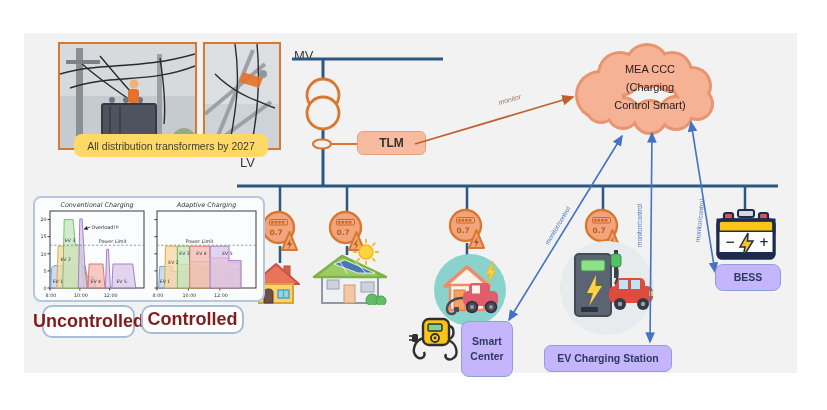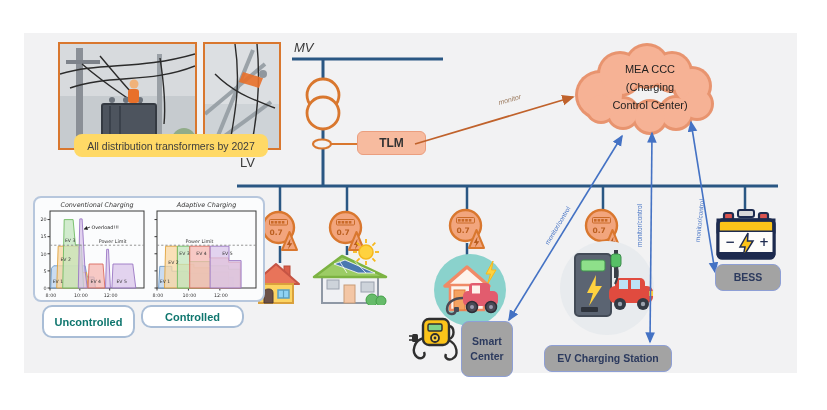--- a/index.html
+++ b/index.html
@@ -11,25 +11,25 @@
   svg text{font-family:"DejaVu Sans","Liberation Sans",sans-serif;}
   .photo{position:absolute;border:2px solid #d9772e;box-sizing:border-box;background:#cfd3d7;}
   .caption{position:absolute;background:#ffd966;border-radius:8px;display:flex;align-items:center;justify-content:center;
            font-size:10.5px;font-weight:500;color:#3d3d3d;text-align:right;}
   .bus-label{position:absolute;font-size:13px;font-weight:500;color:#3b3b3b;}
   .tlm-box{position:absolute;background:#f7bb9f;border:1.5px solid #eb9e7e;border-radius:6px;display:flex;align-items:center;
            justify-content:center;font-size:12px;font-weight:600;color:#333;box-sizing:border-box;}
   .cloud-text{position:absolute;text-align:center;font-size:11px;font-weight:400;color:#1f1f1f;line-height:18px;}
   .rot-label{position:absolute;font-size:6.5px;color:#4472c4;white-space:nowrap;transform-origin:center;}
   .monitor-label{position:absolute;font-size:7px;font-style:italic;color:#9c7b5f;white-space:nowrap;transform-origin:center;}
-  .node-box{position:absolute;background:#a3a3a3;border:1.5px solid #8e9fd5;border-radius:8px;display:flex;flex-direction:column;
+  .node-box{position:absolute;background:#c4b5fd;border:1.5px solid #8e9fd5;border-radius:8px;display:flex;flex-direction:column;
             align-items:center;justify-content:center;font-size:10.5px;font-weight:600;color:#2c3a5e;box-sizing:border-box;line-height:15px;}
   .charts-panel{position:absolute;background:#fbfcfd;border:2px solid #b7c7dd;border-radius:8px;box-sizing:border-box;}
   .mode-box{position:absolute;background:#fff;border:2px solid #a9bdd6;border-radius:10px;display:flex;align-items:center;
-            justify-content:center;font-size:11px;font-weight:600;color:#0f766e;box-sizing:border-box;}
+            justify-content:center;font-size:18px;font-weight:600;color:#7f1d1d;box-sizing:border-box;}
   .z1{z-index:1;} .z2{z-index:2;} .z3{z-index:3;} .z4{z-index:4;}
 </style>
 </head>
 <body>
 
 <div id="stage">
   <div class="canvas"></div>
 
   <svg class="abs z1" style="left:0;top:0;" width="827" height="410" viewBox="0 0 827 410">
 
@@ -126,28 +126,28 @@
           <path d="M10 30 C30 50 50 56 70 64"></path>
       </g>
       <polygon points="38,28 58,34 54,44 34,38" fill="#e8702a" opacity="0.9"></polygon>
       <circle cx="58" cy="30" r="4" fill="#8f979e"></circle>
     </svg>
   </div>
   <div class="caption" style="left:74px;top:134px;width:194px;height:23px;">
     <span>All distribution transformers by 2027</span>
   </div>
 
-  <div class="bus-label" style="left:294px;top:40px;font-style:italic;">MV</div>
+  <div class="bus-label" style="left:294px;top:48px;">MV</div>
   <div class="bus-label" style="left:240px;top:155px;">LV</div>
   <div class="tlm-box" style="left:357px;top:131px;width:69px;height:24px;">TLM</div>
 
   <div class="cloud-text z2" style="left:578px;top:60px;width:144px;">
     <div>MEA CCC</div>
     <div>(Charging</div>
-    <div>Control Center)</div>
+    <div>Control Smart)</div>
   </div>
 
   <div class="abs z2" style="left:261px;top:210px;">
     <svg width="38" height="42" viewBox="0 0 38 42">
       <circle cx="17.5" cy="17.5" r="15.5" fill="#f2a57d" stroke="#d9772e" stroke-width="2.4"></circle>
       <rect x="8.5" y="9.5" width="18" height="5.5" rx="1" fill="none" stroke="#c96a28" stroke-width="1"></rect>
       <g fill="#c96a28">
           <rect x="10" y="11" width="2.6" height="2.6"></rect>
           <rect x="13.6" y="11" width="2.6" height="2.6"></rect>
           <rect x="17.2" y="11" width="2.6" height="2.6"></rect>
@@ -337,21 +337,21 @@
 
   <div class="monitor-label z4" style="left:498px;top:96px;transform:rotate(-16deg);">monitor</div>
   <div class="rot-label z4" style="left:536px;top:222px;transform:rotate(-59deg);">monitor/control</div>
   <div class="rot-label z4" style="left:618px;top:222px;transform:rotate(-90deg);">monitor/control</div>
   <div class="rot-label z4" style="left:678px;top:217px;transform:rotate(-84deg);">monitor/control</div>
 
   <div class="node-box z4" style="left:461px;top:321px;width:52px;height:56px;">
     <div>Smart</div>
     <div>Center</div>
   </div>
-  <div class="node-box z4" style="left:544px;top:345px;width:128px;height:27px;">
+  <div class="node-box z4" style="left:544px;top:345px;width:128px;height:27px;border-radius:7px;">
     <div>EV Charging Station</div>
   </div>
   <div class="node-box z4" style="left:715px;top:264px;width:66px;height:27px;">
     <div>BESS</div>
   </div>
 
   <div class="charts-panel z2" style="left:33px;top:196px;width:232px;height:106px;"></div>
   <svg class="abs z3 mini-chart" style="left:37px;top:198px;" width="112" height="102" viewBox="0 0 112 102">
       <text x="60" y="9" text-anchor="middle" font-size="6.4" font-style="italic" fill="#333">Conventional Charging</text>
       <rect x="13" y="13" width="94" height="77" fill="none" stroke="#3a3a3a"></rect>
@@ -413,16 +413,16 @@
       <text x="30.314285714285713" y="57.14666666666667" font-size="4.6" fill="#333">EV 3</text>
       <text x="47.285714285714285" y="57.14666666666667" font-size="4.6" fill="#333">EV 4</text>
       <text x="73.21428571428571" y="57.14666666666667" font-size="4.6" fill="#333">EV 5</text>
       <line x1="8" y1="47.22222222222222" x2="107" y2="47.22222222222222" stroke="#8a8a8a" stroke-width="0.9" stroke-dasharray="2.2 2"></line>
       <text x="50.428571428571416" y="45.22222222222222" text-anchor="middle" font-size="4.8" fill="#333">Power Limit</text>
     </svg>
 
   <div class="mode-box z2" style="left:42px;top:305px;width:93px;height:33px;">
     <span>Uncontrolled</span>
   </div>
-  <div class="mode-box z2" style="left:141px;top:305px;width:103px;height:23px;">
+  <div class="mode-box z2" style="left:141px;top:305px;width:103px;height:29px;">
     <span>Controlled</span>
   </div>
 </div>
 
 </body></html>

